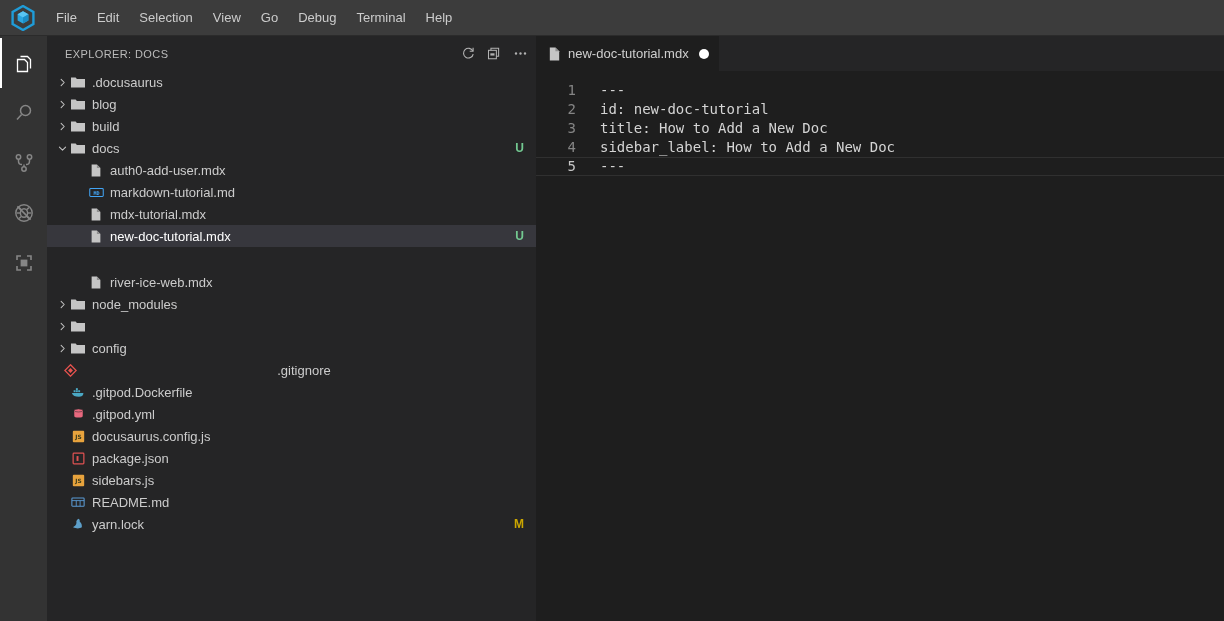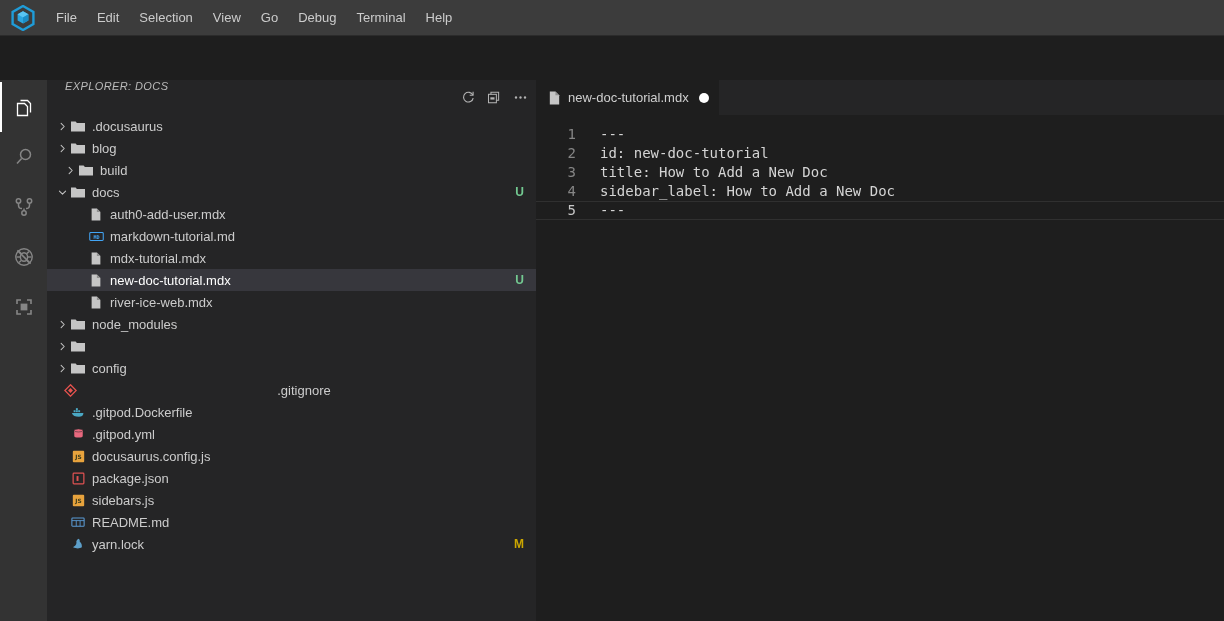--- a/index.html
+++ b/index.html
@@ -13,21 +13,20 @@
     -webkit-font-smoothing: antialiased;
   }
 
   #app {
     position: relative;
     width: 1224px;
     height: 621px;
     display: flex;
     flex-direction: column;
     background: #1e1e1e;
-    gap: 44px;
   }
 
   
   .titlebar {
     height: 36px;
     background: #3c3c3c;
     display: flex;
     align-items: center;
     flex: 0 0 36px;
     border-bottom: 1px solid #2b2b2b;
@@ -96,23 +95,23 @@
     background: #252526;
     display: flex;
     flex-direction: column;
     overflow: hidden;
     position: relative;
   }
   .sidebar-header {
     height: 35px;
     flex: 0 0 35px;
     display: flex;
+    align-items: center;
     padding-left: 18px;
     padding-right: 8px;
-    font-style: italic;
   }
   .sidebar-title {
     font-size: 11px;
     letter-spacing: 0.4px;
     color: #bbbbbb;
     font-weight: normal;
     flex: 1 1 auto;
     white-space: nowrap;
   }
   .header-actions {
@@ -392,21 +391,21 @@
                 <polyline points="6,3.5 10.5,8 6,12.5"></polyline>
               </svg>
             </span>
             <span class="row-icon">
               <svg width="16" height="16" viewBox="0 0 16 16">
                 <path d="M1 3.4 h4.6 l1.3 1.5 h8.1 v8.7 h-14 z" fill="#c5c5c5"></path>
               </svg>
             </span>
             <span class="row-label">blog</span>
           </div>
-          <div class="row" style="padding-left: 16px; align-items: center;">
+          <div class="row" style="padding-left: 8px; align-items: center;">
             <span class="twisty">
               <svg width="11" height="11" viewBox="0 0 16 16" fill="none" stroke="#c5c5c5" stroke-width="1.5" stroke-linecap="round" stroke-linejoin="round">
                 <polyline points="6,3.5 10.5,8 6,12.5"></polyline>
               </svg>
             </span>
             <span class="row-icon">
               <svg width="16" height="16" viewBox="0 0 16 16">
                 <path d="M1 3.4 h4.6 l1.3 1.5 h8.1 v8.7 h-14 z" fill="#c5c5c5"></path>
               </svg>
             </span>
@@ -460,21 +459,21 @@
             <span class="twisty"></span>
             <span class="row-icon">
               <svg width="14" height="16" viewBox="0 0 16 16">
                 <path d="M3 1.6 h6 l4 4 v9.8 h-10 z" fill="#c5c5c5"></path>
                 <path d="M9 1.6 v4 h4" fill="#8f8f8f"></path>
               </svg>
             </span>
             <span class="row-label">new-doc-tutorial.mdx</span>
             <span class="badge u">U</span>
           </div>
-          <div class="row" style="padding-left: 26px;">
+          <div class="row" style="padding-left: 26px; margin-top: 24px;">
             <span class="twisty"></span>
             <span class="row-icon">
               <svg width="14" height="16" viewBox="0 0 16 16">
                 <path d="M3 1.6 h6 l4 4 v9.8 h-10 z" fill="#c5c5c5"></path>
                 <path d="M9 1.6 v4 h4" fill="#8f8f8f"></path>
               </svg>
             </span>
             <span class="row-label">river-ice-web.mdx</span>
           </div>
           <div class="row" style="padding-left: 8px;">

